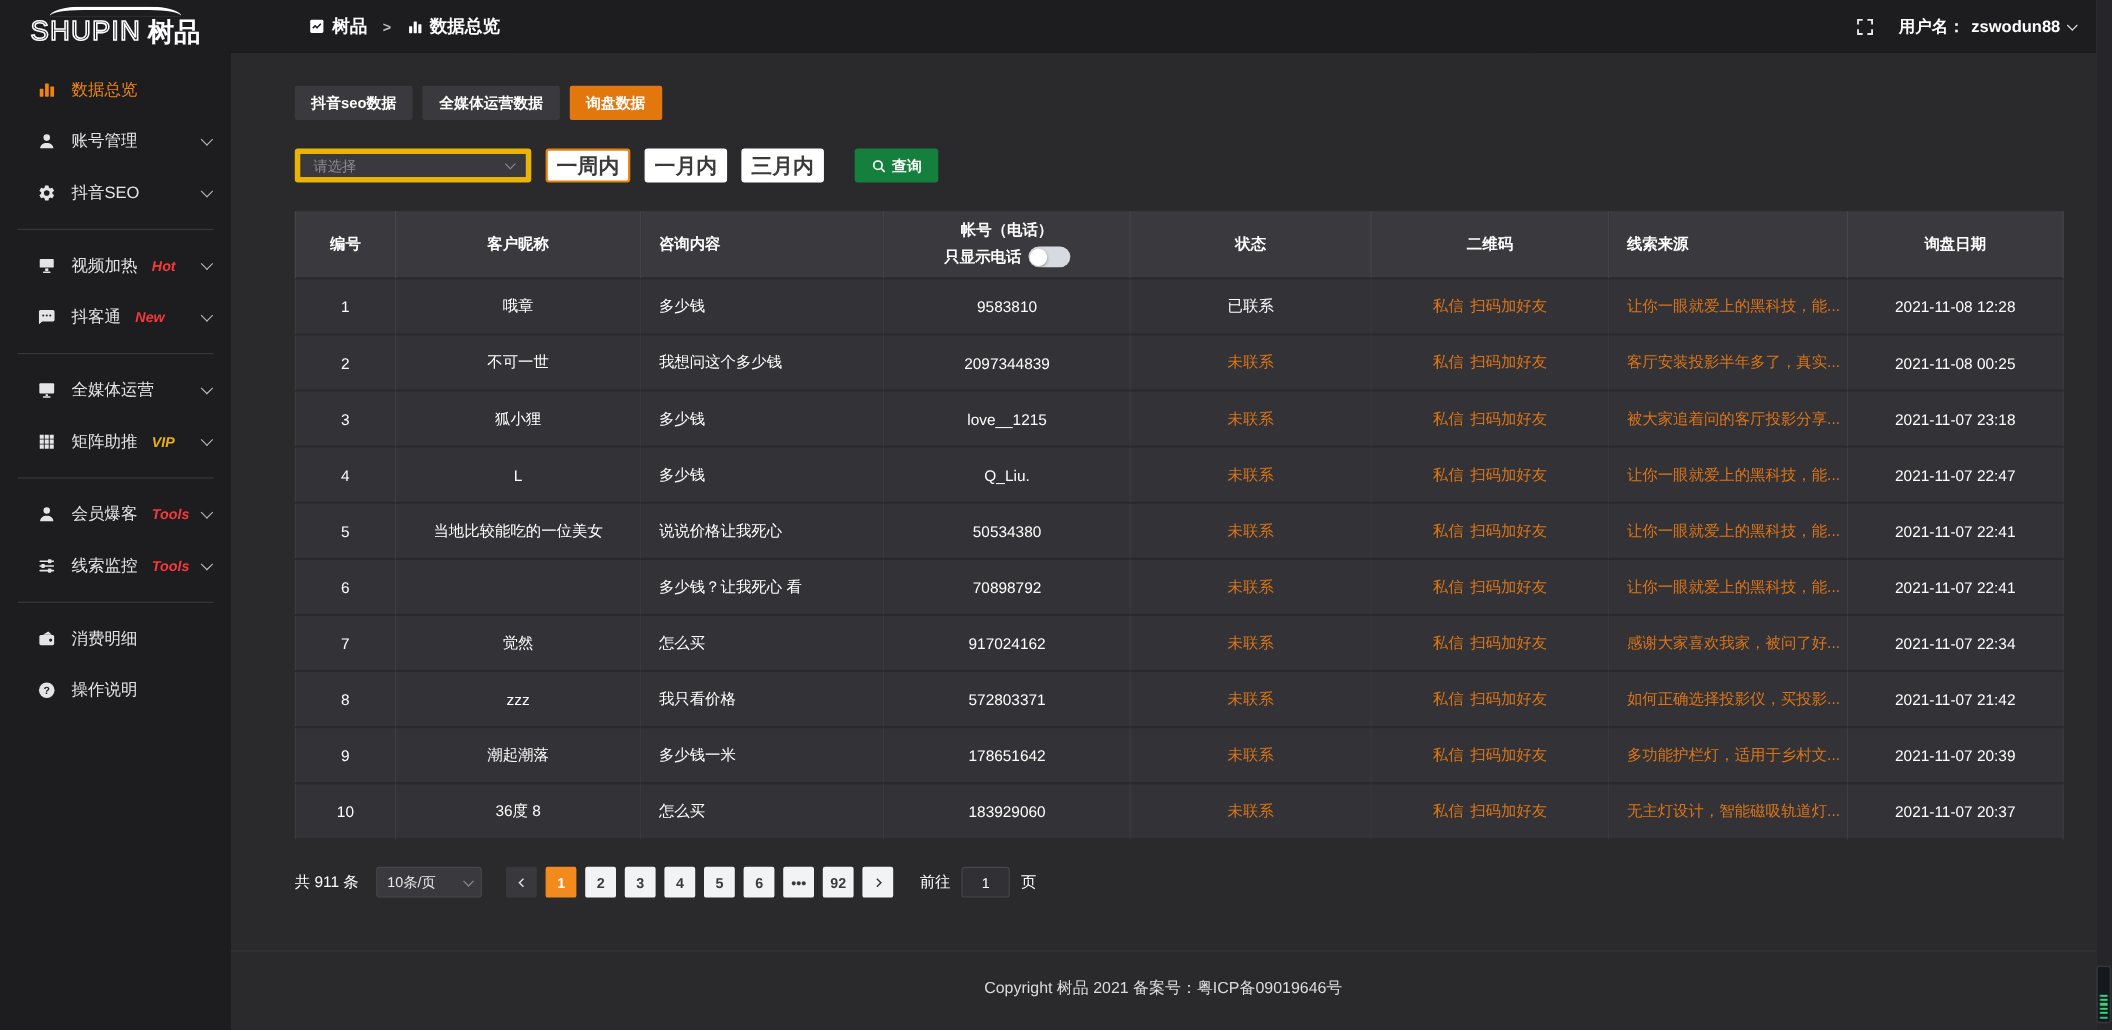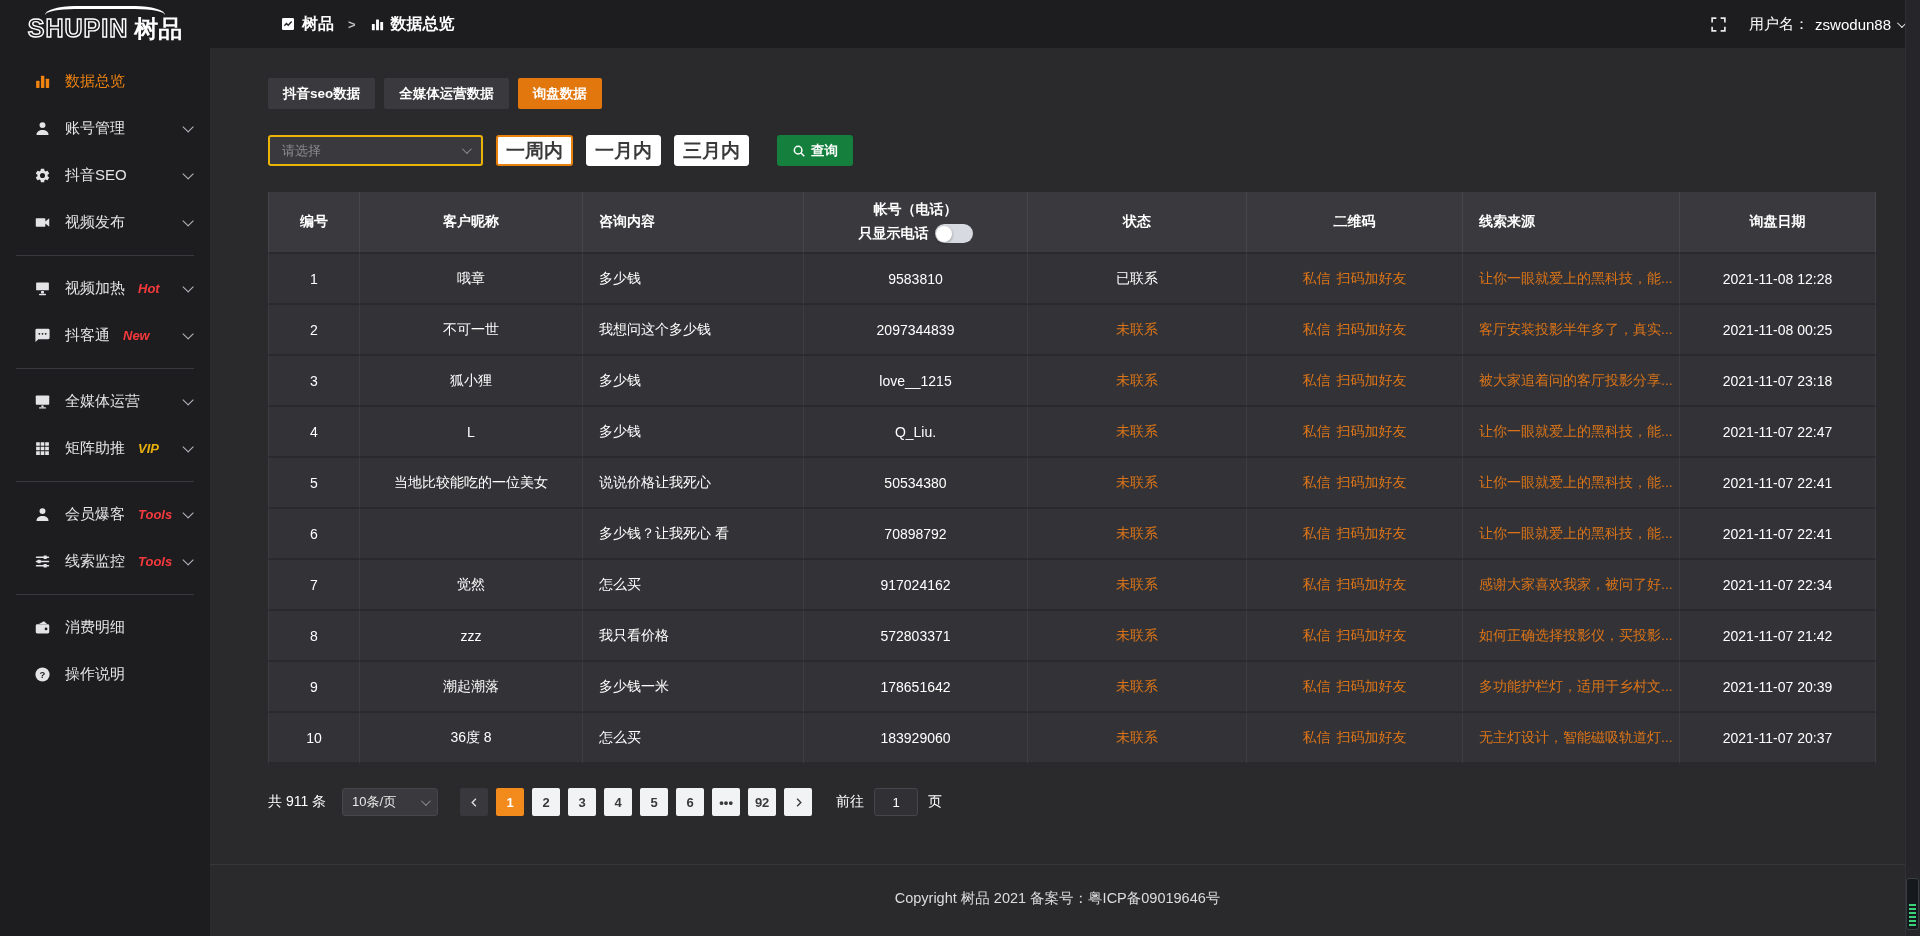--- a/index.html
+++ b/index.html
@@ -7,29 +7,29 @@
               font-family:"Liberation Sans","DejaVu Sans",sans-serif; }
 
   
   .topbar { position:fixed; top:0; left:0; width:100%; height:48px; background:#1d1d20;
             display:flex; align-items:center; z-index:20; }
   .logo-box { width:210px; height:48px; display:flex; flex-direction:column; align-items:center;
               justify-content:center; padding-top:2px; }
   .logo-arc { width:120px; height:9px; border-top:3px solid #fff;
               border-radius:60px 60px 0 0 / 18px 18px 0 0; margin-bottom:-2px; }
   .logo-row { display:flex; align-items:center; gap:6px; }
-  .logo-en { font-size:25px; font-weight:700; letter-spacing:1px; color:#fff;
+  .logo-en { font-size:25px; font-weight:400; letter-spacing:1px; color:#fff;
              -webkit-text-fill-color:transparent; -webkit-text-stroke:1.4px #fff; }
   .logo-cn { font-size:24px; font-weight:800; color:#fff; }
   .breadcrumb { display:flex; align-items:center; margin-left:70px; color:#fff;
                 font-size:16px; font-weight:bold; gap:8px; }
   .crumb { display:flex; align-items:center; gap:6px; }
   .crumb-sep { color:#bdbdbd; font-size:13px; font-weight:bold; margin:0 6px; }
-  .topbar-right { margin-left:auto; display:flex; align-items:center; gap:22px; padding-right:16px;
-                  color:#fff; font-size:15px; font-weight:normal; }
+  .topbar-right { margin-left:auto; display:flex; align-items:center; gap:22px; padding-right:34px;
+                  color:#fff; font-size:15px; font-weight:bold; }
   .user-chip { display:flex; align-items:center; gap:6px; cursor:pointer; }
   .icon { display:inline-flex; align-items:center; justify-content:center; }
   .icon svg { display:block; }
 
   
   .sidebar { position:fixed; top:48px; left:0; width:210px; height:888px; background:#1d1d20;
              padding-top:10px; z-index:10; }
   .menu-item { height:47px; display:flex; align-items:center; padding:0 20px 0 34px;
                color:#e4e4e6; cursor:pointer; }
   .menu-item .mi-label { margin-left:14px; font-size:15px; }
@@ -44,21 +44,21 @@
   
   .main { position:absolute; top:52px; left:210px; width:1695px; height:888px;
           padding:26px 30px 0 58px; }
   .tabs { display:flex; gap:9px; }
   .tab-btn { height:31px; padding:0 15px; border:none; border-radius:2px; background:#3a3a3e;
              color:#fff; font-size:13.5px; font-weight:bold; cursor:pointer;
              font-family:inherit; }
   .tab-btn.active { background:#e2770d; }
 
   .filters { margin-top:26px; display:flex; align-items:center; }
-  .select { width:215px; height:31px; background:#3a3a3e; border:2px solid #eab308; border-radius:3px;
+  .select { width:215px; height:31px; background:#3a3a3e; border:5px solid #eab308; border-radius:3px;
             display:flex; align-items:center; justify-content:space-between; padding:0 12px;
             color:#8b8b90; font-size:13px; cursor:pointer; }
   .sel-arrow { width:7px; height:7px; border-right:1.4px solid #8b8b90; border-bottom:1.4px solid #8b8b90;
                transform:rotate(45deg) translateY(-2px); }
   .time-btn { height:31px; min-width:56px; margin-left:13px; border:1px solid #fff; border-radius:3px;
               background:#fff; color:#3a3a3a; font-size:19px; font-weight:bold; cursor:pointer;
               font-family:inherit; padding:0 8px; }
   .time-btn.active { border:2px solid #e8820c; }
   .query-btn { height:31px; margin-left:28px; padding:0 15px; border:none; border-radius:3px;
                background:#15803d; color:#fff; font-size:13.5px; font-weight:bold; cursor:pointer;
@@ -180,29 +180,20 @@
     <span class="mi-label">账号管理</span>
     <span class="mi-arrow"></span>
   </div>
   <div class="menu-item">
     <span class="icon">
         <svg width="17" height="17" viewBox="0 0 24 24" fill="#e4e4e6">
           <path d="M19.14 12.94c.04-.3.06-.61.06-.94 0-.32-.02-.64-.07-.94l2.03-1.58a.49.49 0 00.12-.61l-1.92-3.32a.49.49 0 00-.59-.22l-2.39.96c-.5-.38-1.03-.7-1.62-.94l-.36-2.54a.48.48 0 00-.48-.41h-3.84a.47.47 0 00-.47.41L9.25 5.35c-.59.24-1.13.57-1.62.94l-2.39-.96a.49.49 0 00-.59.22L2.74 8.87c-.12.21-.08.47.12.61l2.03 1.58c-.05.3-.09.63-.09.94s.02.64.07.94l-2.03 1.58a.49.49 0 00-.12.61l1.92 3.32c.12.22.37.29.59.22l2.39-.96c.5.38 1.03.7 1.62.94l.36 2.54c.05.24.24.41.48.41h3.84c.24 0 .44-.17.47-.41l.36-2.54c.59-.24 1.13-.56 1.62-.94l2.39.96c.22.08.47 0 .59-.22l1.92-3.32a.49.49 0 00-.12-.61l-2.01-1.58zM12 15.6a3.6 3.6 0 110-7.2 3.6 3.6 0 010 7.2z"></path>
         </svg>
       </span>
     <span class="mi-label">抖音SEO</span>
-    <span class="mi-arrow"></span>
-  </div>
-  <div class="menu-item">
-    <span class="icon">
-        <svg width="17" height="17" viewBox="0 0 24 24" fill="#e4e4e6">
-          <path d="M16 10.5V7a1 1 0 00-1-1H3.5a1 1 0 00-1 1v10a1 1 0 001 1H15a1 1 0 001-1v-3.5l5.5 4.5v-12z"></path>
-        </svg>
-      </span>
-    <span class="mi-label">视频发布</span>
     <span class="mi-arrow"></span>
   </div>
   <div class="menu-divider"></div>
   <div class="menu-item">
     <span class="icon">
         <svg width="17" height="17" viewBox="0 0 24 24" fill="#e4e4e6">
           <rect x="3" y="3.5" width="18" height="11" rx="1.2"></rect>
           <rect x="10" y="15.5" width="4" height="3.5"></rect>
           <rect x="7" y="19.5" width="10" height="2" rx="1"></rect>
         </svg>

